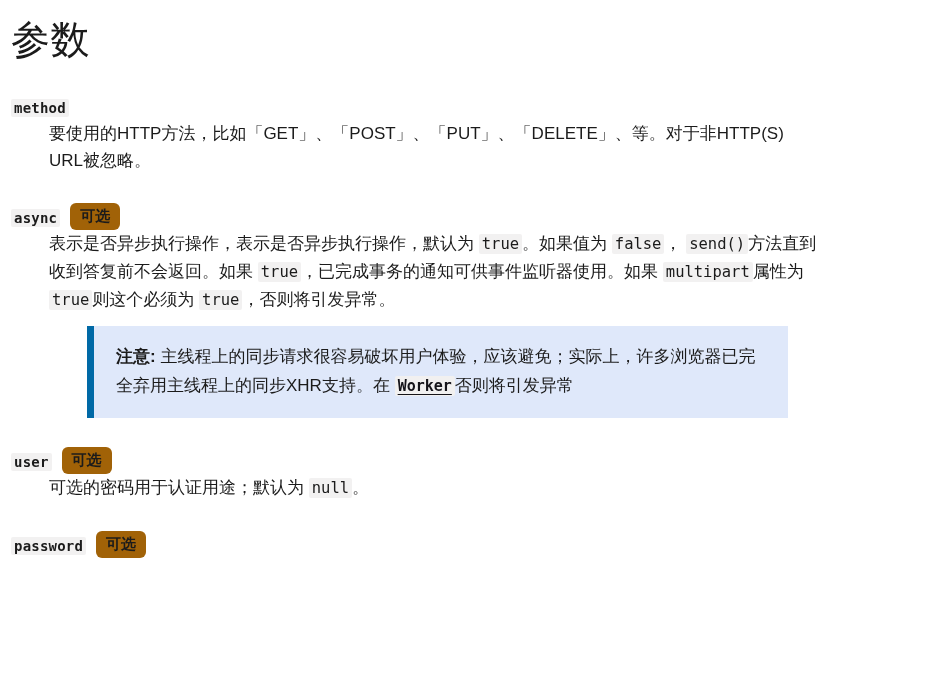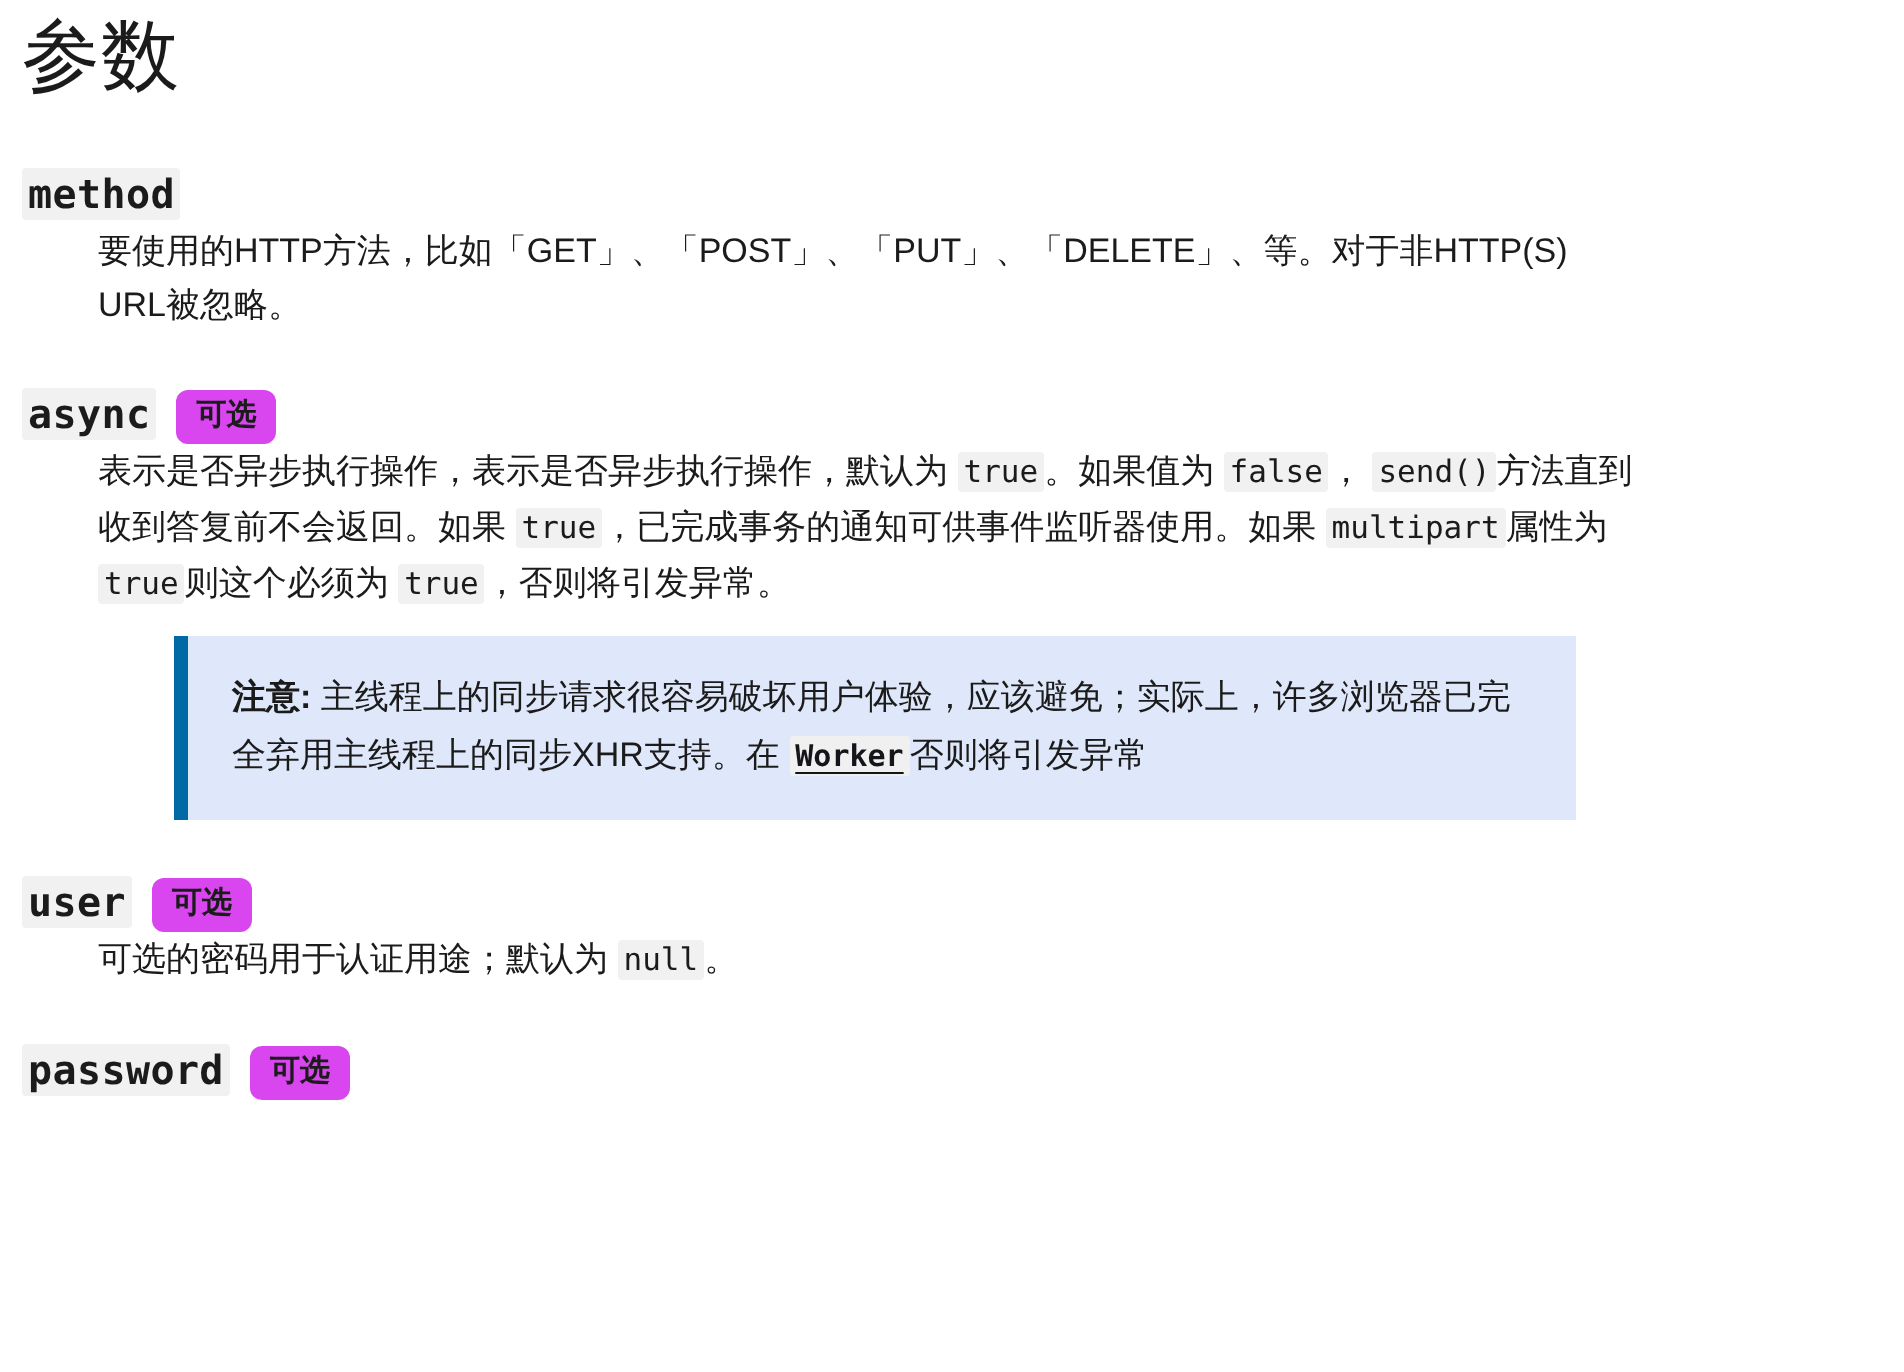--- a/index.html
+++ b/index.html
@@ -14,21 +14,21 @@
     overflow: hidden;
     font-family: "Liberation Sans", "DejaVu Sans", sans-serif;
     color: #1b1b1b;
     -webkit-font-smoothing: antialiased;
   }
   #page {
     position: relative;
     width: 844px;
     height: 686px;
     box-sizing: border-box;
-    padding: 4px 11px;
+    padding: 15px 11px;
   }
   h1.page-title {
     font-family: "Liberation Serif", "DejaVu Serif", serif;
     font-size: 39px;
     line-height: 46px;
     font-weight: 400;
     margin: 0;
     padding: 2px 0 0 0;
     color: #1b1b1b;
     letter-spacing: 0.5px;
@@ -50,26 +50,26 @@
     font-family: "DejaVu Sans Mono", "Liberation Mono", monospace;
     font-size: 15.5px;
     background: #f2f1f1;
     color: #1b1b1b;
     padding: 1px 3px;
     border-radius: 2px;
     white-space: nowrap;
   }
   dt.param-term code.inline-code {
     font-weight: 700;
-    font-size: 20px;
+    font-size: 14px;
     letter-spacing: 0.2px;
   }
   span.optional-badge {
     display: inline-block;
-    background: #d946ef;
+    background: #a16207;
     color: #1b1b1b;
     font-size: 15px;
     font-weight: 700;
     line-height: 18px;
     padding: 4px 10px 5px;
     border-radius: 6px;
     margin-left: 10px;
     vertical-align: 2px;
     font-family: "Liberation Sans", "DejaVu Sans", sans-serif;
   }

